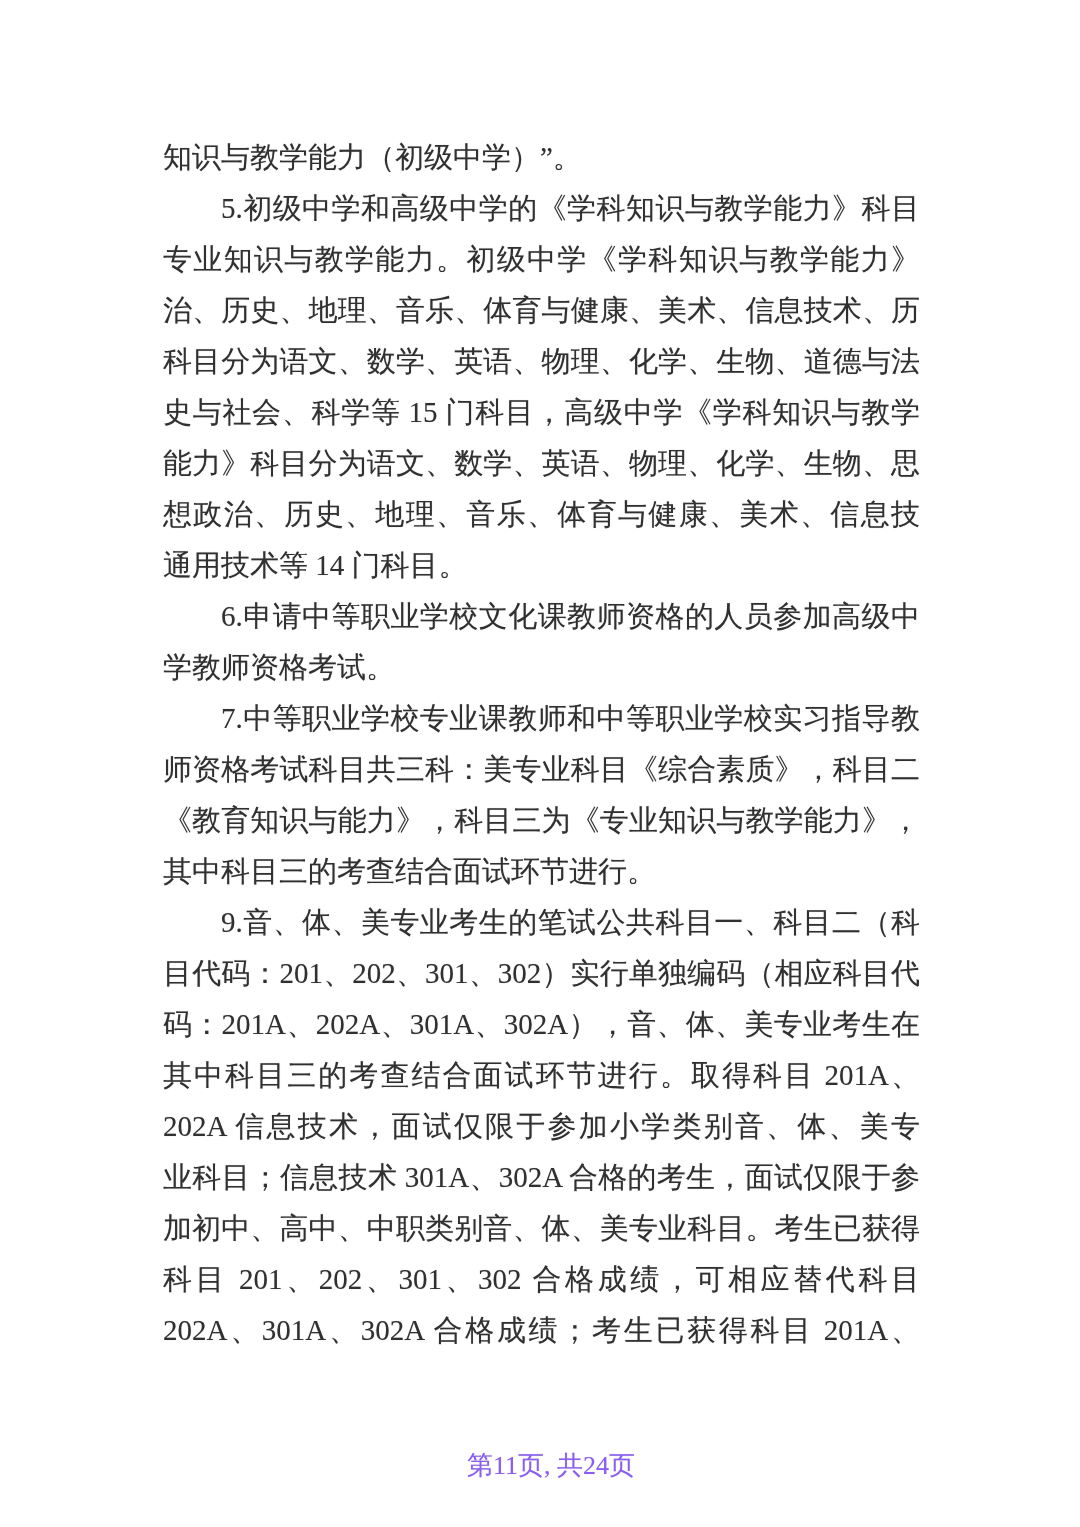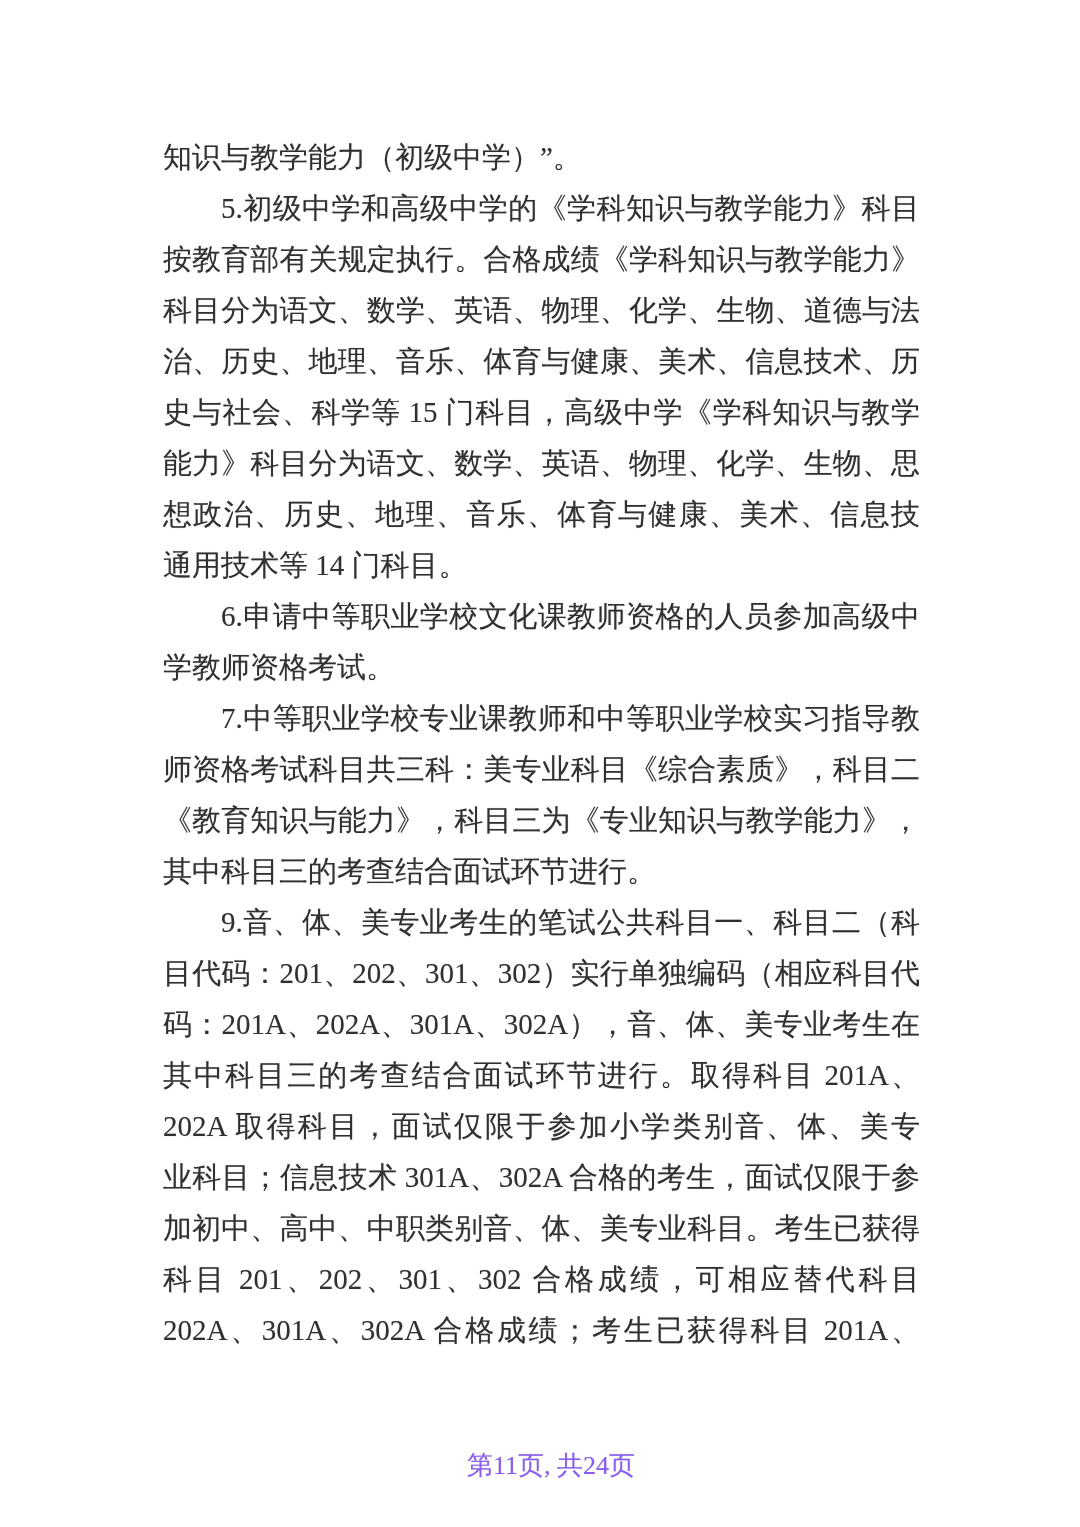--- a/index.html
+++ b/index.html
@@ -60,23 +60,23 @@
 
 <div class="page">
   <div class="text-block">
 
     <div class="para">
       <div class="line end">知识与教学能力（初级中学）”。</div>
     </div>
 
     <div class="para">
       <div class="line indent">5.初级中学和高级中学的《学科知识与教学能力》科目</div>
-      <div class="line">按教育部有关规定执行。合格成绩《学科知识与教学能力》</div>
+      <div class="line">专业知识与教学能力。初级中学《学科知识与教学能力》</div>
+      <div class="line">治、历史、地理、音乐、体育与健康、美术、信息技术、历</div>
       <div class="line">科目分为语文、数学、英语、物理、化学、生物、道德与法</div>
-      <div class="line">治、历史、地理、音乐、体育与健康、美术、信息技术、历</div>
       <div class="line">史与社会、科学等 15 门科目，高级中学《学科知识与教学</div>
       <div class="line">能力》科目分为语文、数学、英语、物理、化学、生物、思</div>
       <div class="line">想政治、历史、地理、音乐、体育与健康、美术、信息技术、</div>
       <div class="line end">通用技术等 14 门科目。</div>
     </div>
 
     <div class="para">
       <div class="line indent">6.申请中等职业学校文化课教师资格的人员参加高级中</div>
       <div class="line end">学教师资格考试。</div>
     </div>
@@ -86,21 +86,21 @@
       <div class="line">师资格考试科目共三科：美专业科目《综合素质》，科目二为</div>
       <div class="line">《教育知识与能力》，科目三为《专业知识与教学能力》，</div>
       <div class="line end">其中科目三的考查结合面试环节进行。</div>
     </div>
 
     <div class="para">
       <div class="line indent">9.音、体、美专业考生的笔试公共科目一、科目二（科</div>
       <div class="line">目代码：201、202、301、302）实行单独编码（相应科目代</div>
       <div class="line">码：201A、202A、301A、302A），音、体、美专业考生在</div>
       <div class="line">其中科目三的考查结合面试环节进行。取得科目 201A、</div>
-      <div class="line">202A 取得科目，面试仅限于参加小学类别音、体、美专</div>
+      <div class="line">202A 信息技术，面试仅限于参加小学类别音、体、美专</div>
       <div class="line">业科目；信息技术 301A、302A 合格的考生，面试仅限于参</div>
       <div class="line">加初中、高中、中职类别音、体、美专业科目。考生已获得</div>
       <div class="line">科目 201、202、301、302 合格成绩，可相应替代科目 201A、</div>
       <div class="line">202A、301A、302A 合格成绩；考生已获得科目 201A、202A、</div>
     </div>
 
   </div>
 
   <div class="footer">第11页, 共24页</div>
 </div>

